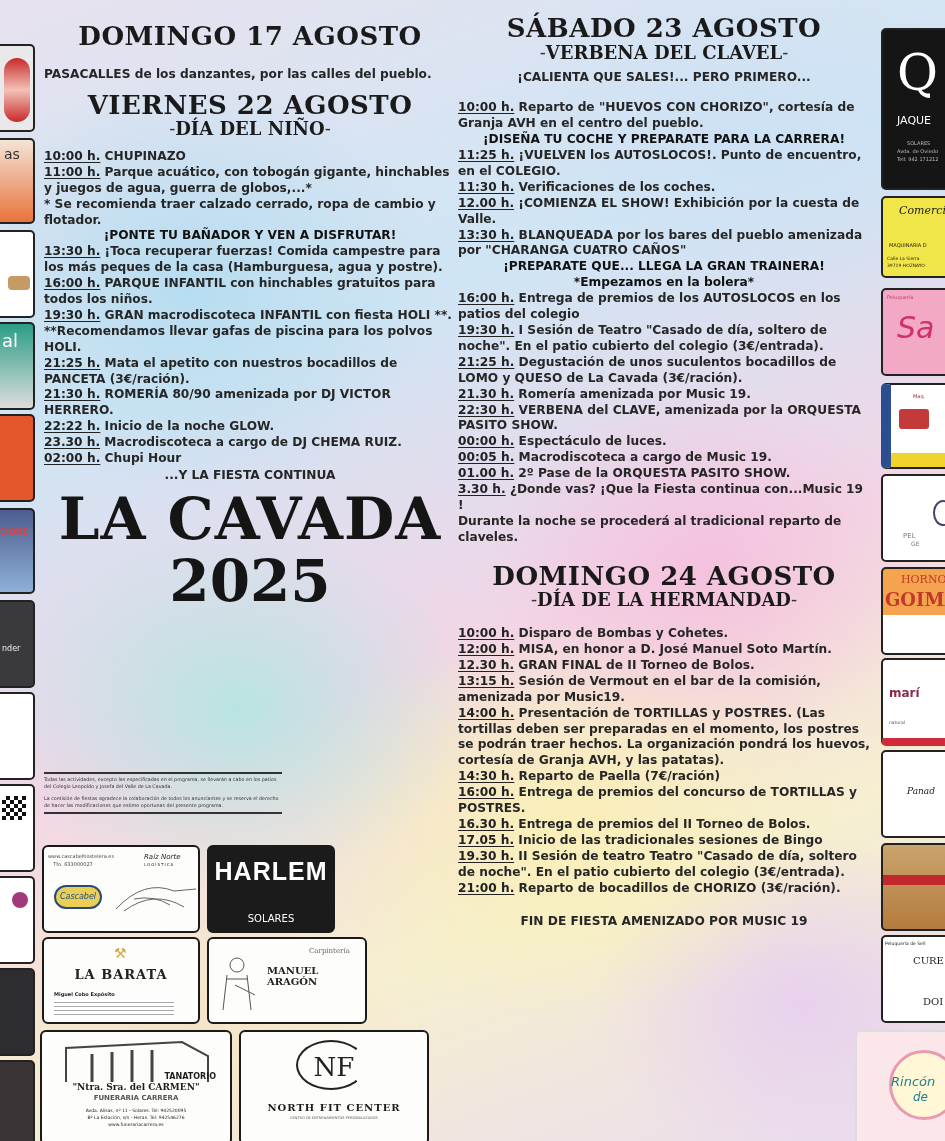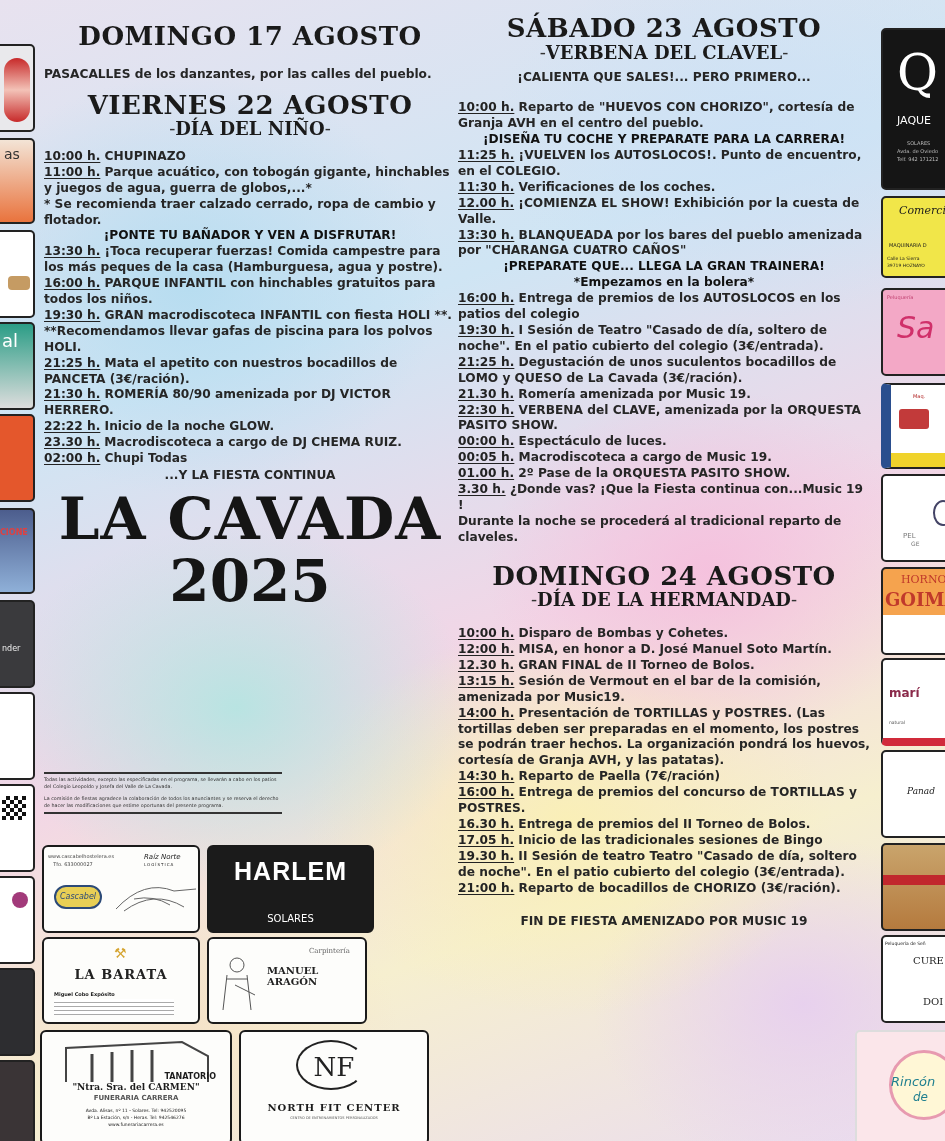--- a/index.html
+++ b/index.html
@@ -109,21 +109,21 @@
       <div class="ev"><span>* Se recomienda traer calzado cerrado, ropa de cambio y flotador.</span></div>
       <div class="ev center blk"><span>¡PONTE TU BAÑADOR Y VEN A DISFRUTAR!</span></div>
       <div class="ev"><span class="t">13:30 h.</span> <span>¡Toca recuperar fuerzas! Comida campestre para los más peques de la casa (Hamburguesa, agua y postre).</span></div>
       <div class="ev"><span class="t">16:00 h.</span> <span>PARQUE INFANTIL con hinchables gratuitos para todos los niños.</span></div>
       <div class="ev"><span class="t">19:30 h.</span> <span>GRAN macrodiscoteca INFANTIL con fiesta HOLI **.</span></div>
       <div class="ev"><span>**Recomendamos llevar gafas de piscina para los polvos HOLI.</span></div>
       <div class="ev"><span class="t">21:25 h.</span> <span>Mata el apetito con nuestros bocadillos de PANCETA (3€/ración).</span></div>
       <div class="ev"><span class="t">21:30 h.</span> <span>ROMERÍA 80/90 amenizada por DJ VICTOR HERRERO.</span></div>
       <div class="ev"><span class="t">22:22 h.</span> <span>Inicio de la noche GLOW.</span></div>
       <div class="ev"><span class="t">23.30 h.</span> <span>Macrodiscoteca a cargo de DJ CHEMA RUIZ.</span></div>
-      <div class="ev"><span class="t">02:00 h.</span> <span>Chupi Todas</span></div>
+      <div class="ev"><span class="t">02:00 h.</span> <span>Chupi Hour</span></div>
     </div>
   <div class="ev center" style="margin-top:1px;">...Y LA FIESTA CONTINUA</div>
 
   <div class="big-title" style="margin-top:6px;">
     <span class="l1">LA CAVADA</span>
     <span class="l2">2025</span>
   </div>
 </div>
 
 <div class="notes">
@@ -182,21 +182,21 @@
   <div class="ad-text" style="top:6px; left:-40px; font-size:5px; color:#444;">www.cascabelhostelera.es</div>
   <div class="ad-text" style="top:14px; left:-48px; font-size:5px; color:#444;">Tfo. 633000027</div>
   <div style="position:absolute; left:10px; top:38px; width:48px; height:24px; background:#e8cf55; border:2px solid #2c4a78; border-radius:12px; font-size:8px; font-style:italic; text-align:center; line-height:20px; color:#2c4a78;">Cascabel</div>
   <div style="position:absolute; left:100px; top:6px; font-size:7px; font-style:italic;">Raíz Norte</div>
   <div style="position:absolute; left:100px; top:15px; font-size:4px; letter-spacing:1px;">LOGÍSTICA</div>
   <svg style="position:absolute; left:70px; top:22px;" width="84" height="50">
     <path d="M2 40 Q30 10 60 22 L82 20 M10 42 Q40 20 70 38 M20 30 Q40 26 56 36" stroke="#666" fill="none" stroke-width="1"></path>
   </svg>
 </div>
 
-<div class="ad dark" style="left:207px; top:845px; width:167px; height:88px;">
+<div class="ad dark" style="left:207px; top:845px; width:128px; height:88px;">
   <div class="ad-text" style="top:10px; font-size:25px; font-weight:bold; font-family:'Liberation Sans',sans-serif; letter-spacing:1px;">HARLEM</div>
   <div class="ad-text" style="top:66px; font-size:10px;">SOLARES</div>
 </div>
 
 <div class="ad" style="left:42px; top:937px; width:158px; height:87px;">
   <div style="position:absolute; left:70px; top:6px; font-size:14px; color:#d5a430;">⚒</div>
   <div class="ad-text" style="top:28px; font-family:'DejaVu Serif',serif; font-weight:bold; font-size:13px; letter-spacing:1px; color:#222;">LA BARATA</div>
   <div style="position:absolute; left:10px; top:52px; font-size:5px; font-weight:bold;">Miguel Cobo Expósito</div>
   <div style="position:absolute; left:10px; top:60px; width:120px; height:16px; background:repeating-linear-gradient(#fff 0 3px,#aaa 3px 4px);"></div>
 </div>

